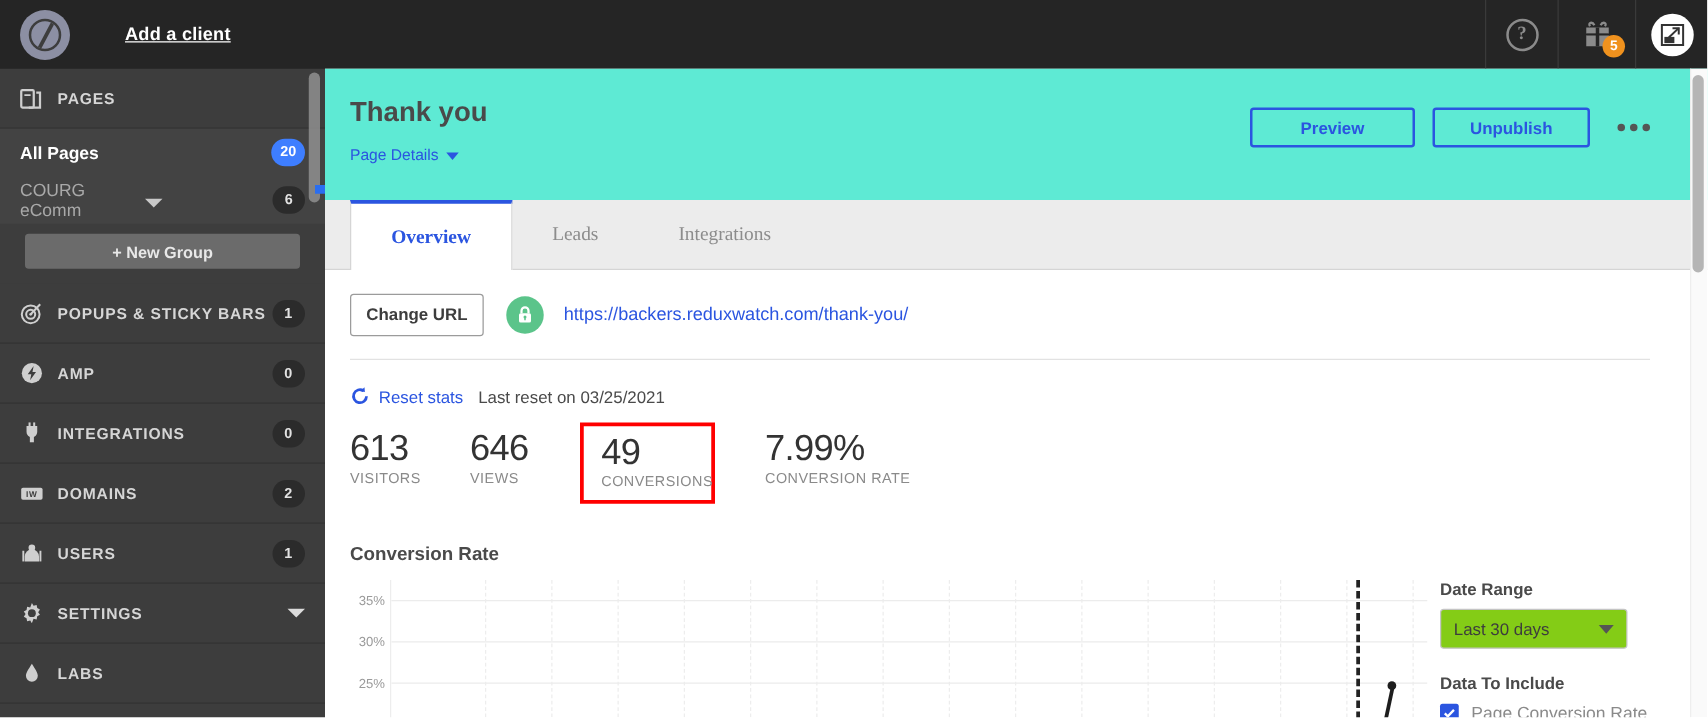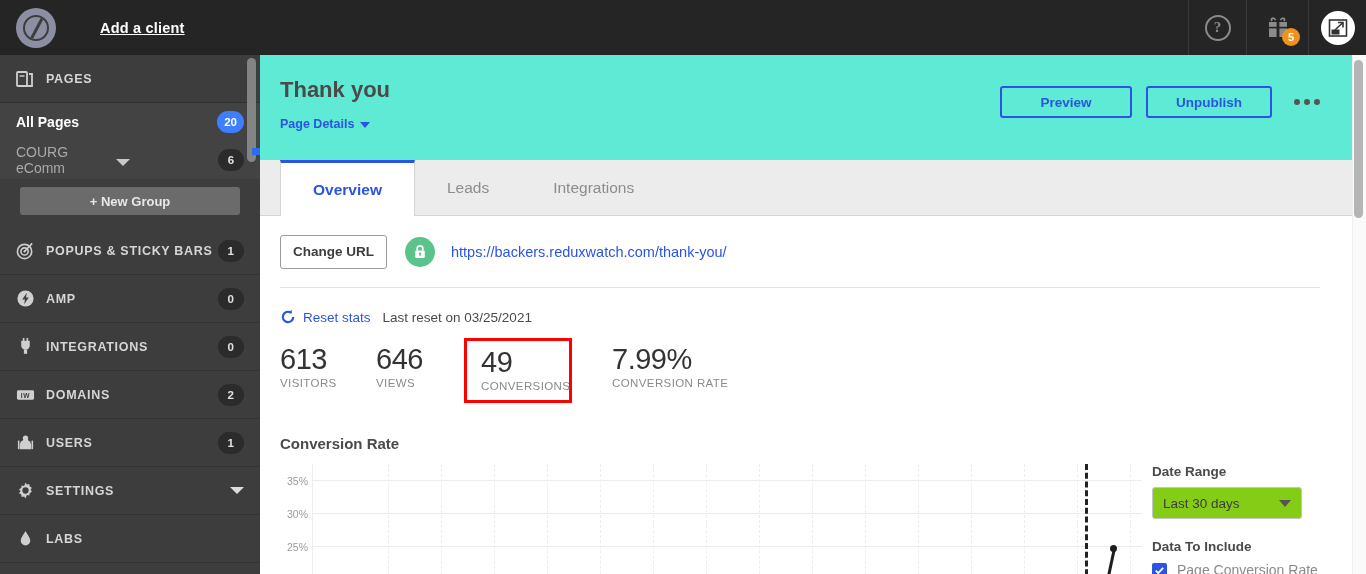--- a/index.html
+++ b/index.html
@@ -131,21 +131,21 @@
     background: #ffffff; display:flex; align-items:center; justify-content:center;
   }
 
   
   .page-head {
     background: #5eead4; height: 105px; position: relative;
     padding: 22px 0 0 20px;
   }
   .page-title { font-size: 22px; color: #4a4a4a; font-weight: bold; }
   .page-details {
-    margin-top: 14px; color: #2b55e0; font-size: 12.5px; font-weight: bold;
+    margin-top: 14px; color: #2b55e0; font-size: 12.5px; font-weight: normal;
     display: inline-flex; align-items: center; cursor: pointer;
   }
   .page-details .caret {
     width:0;height:0;border-left:5px solid transparent;border-right:5px solid transparent;
     border-top:6px solid #2b55e0; margin-left:6px; margin-top:2px;
   }
   .head-actions { position:absolute; right: 46px; top: 31px; display:flex; align-items:center; gap: 14px; }
   .obtn {
     border: 2px solid #2b55e0; color: #2b55e0; background: transparent;
     font-size: 13.5px; font-weight: bold; border-radius: 3px;
@@ -155,21 +155,21 @@
   .obtn.w1{ width:132px; }
   .obtn.w2{ width:126px; }
   .dots { display:flex; gap:4px; margin-left: 8px; cursor:pointer; }
   .dots i { width:6px;height:6px;border-radius:50%;background:#555; display:block; }
 
   
   .tabs { background:#ececec; height: 56px; display:flex; align-items:stretch; padding-left:20px; position:relative; }
   .tabs::after{content:"";position:absolute;left:0;right:0;bottom:0;height:1px;background:#d5d5d5;}
   .tab {
     padding: 0 32px; display:flex; align-items:center; justify-content:center;
-    font-size: 15.5px; color: #8c8c8c; cursor: pointer; position:relative;
+    font-size: 15.5px; color: #8c8c8c; cursor: pointer; position:relative;font-family:Liberation Serif, serif;
   }
   .tab.active {
     background:#fff; color:#2b55e0; font-weight:bold;
     border-top: 3px solid #2b55e0;
     border-left: 1px solid #d5d5d5; border-right: 1px solid #d5d5d5;
     z-index:2;
   }
 
   .content { padding: 0 20px; position: relative; }
 

